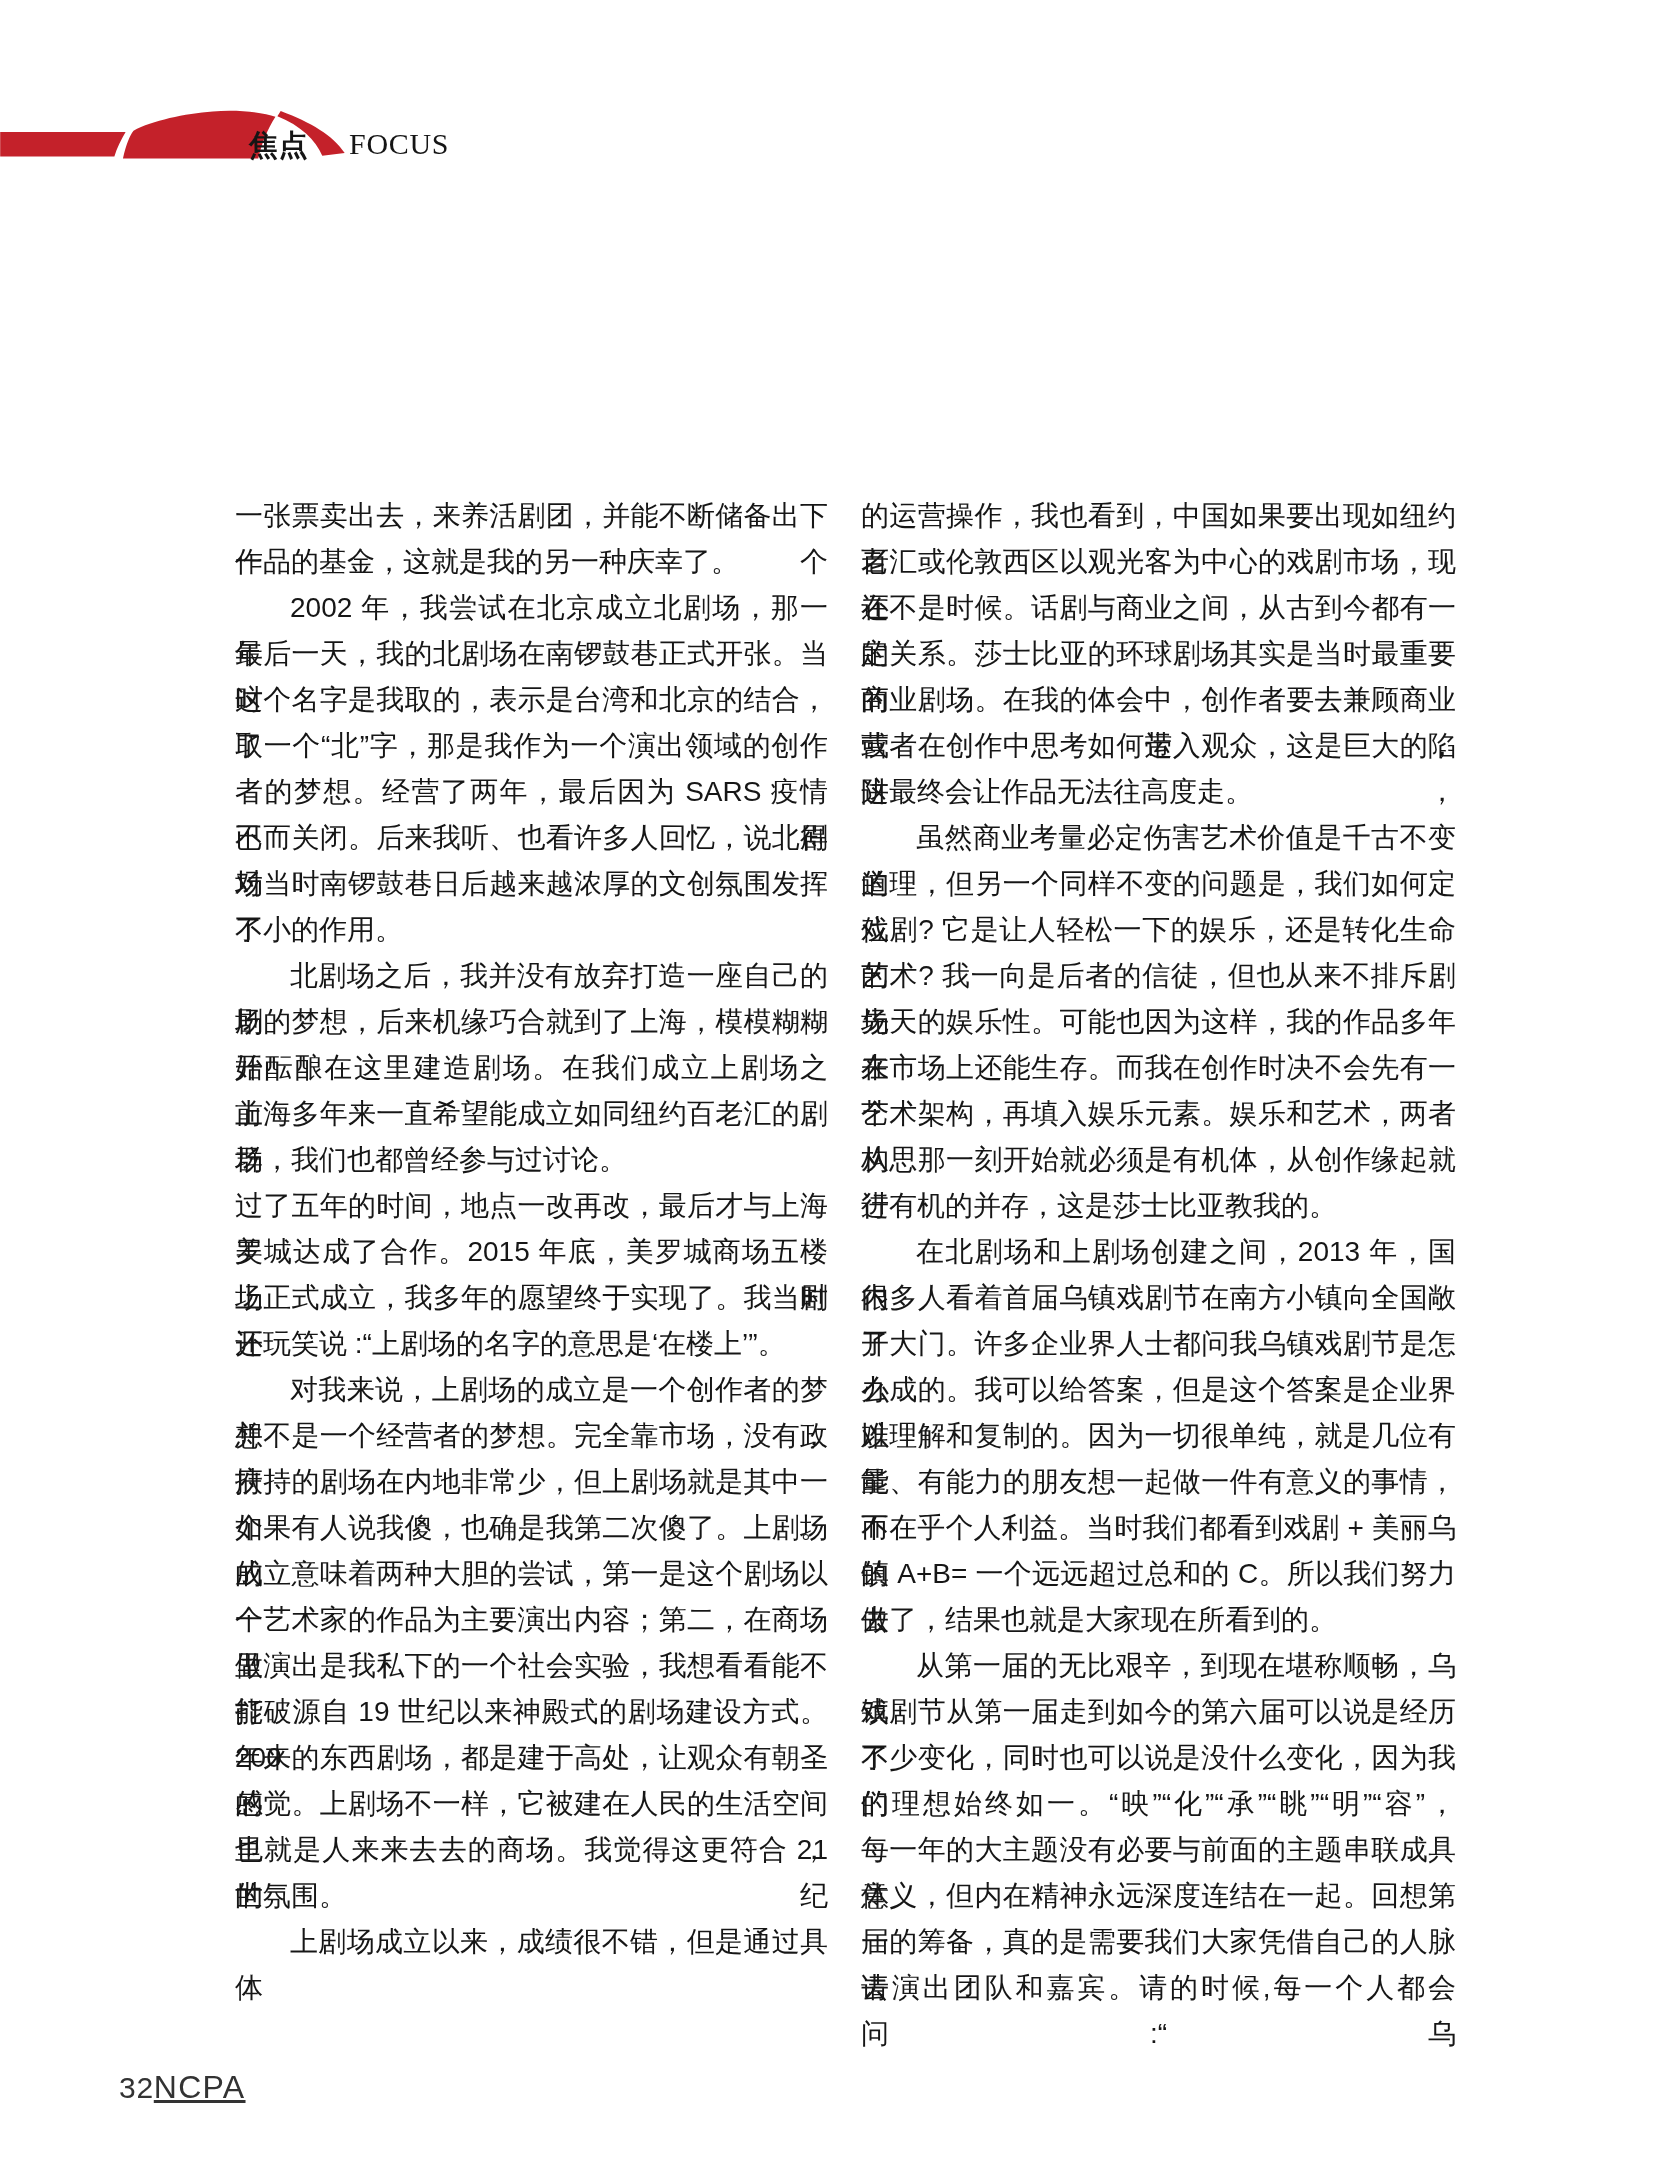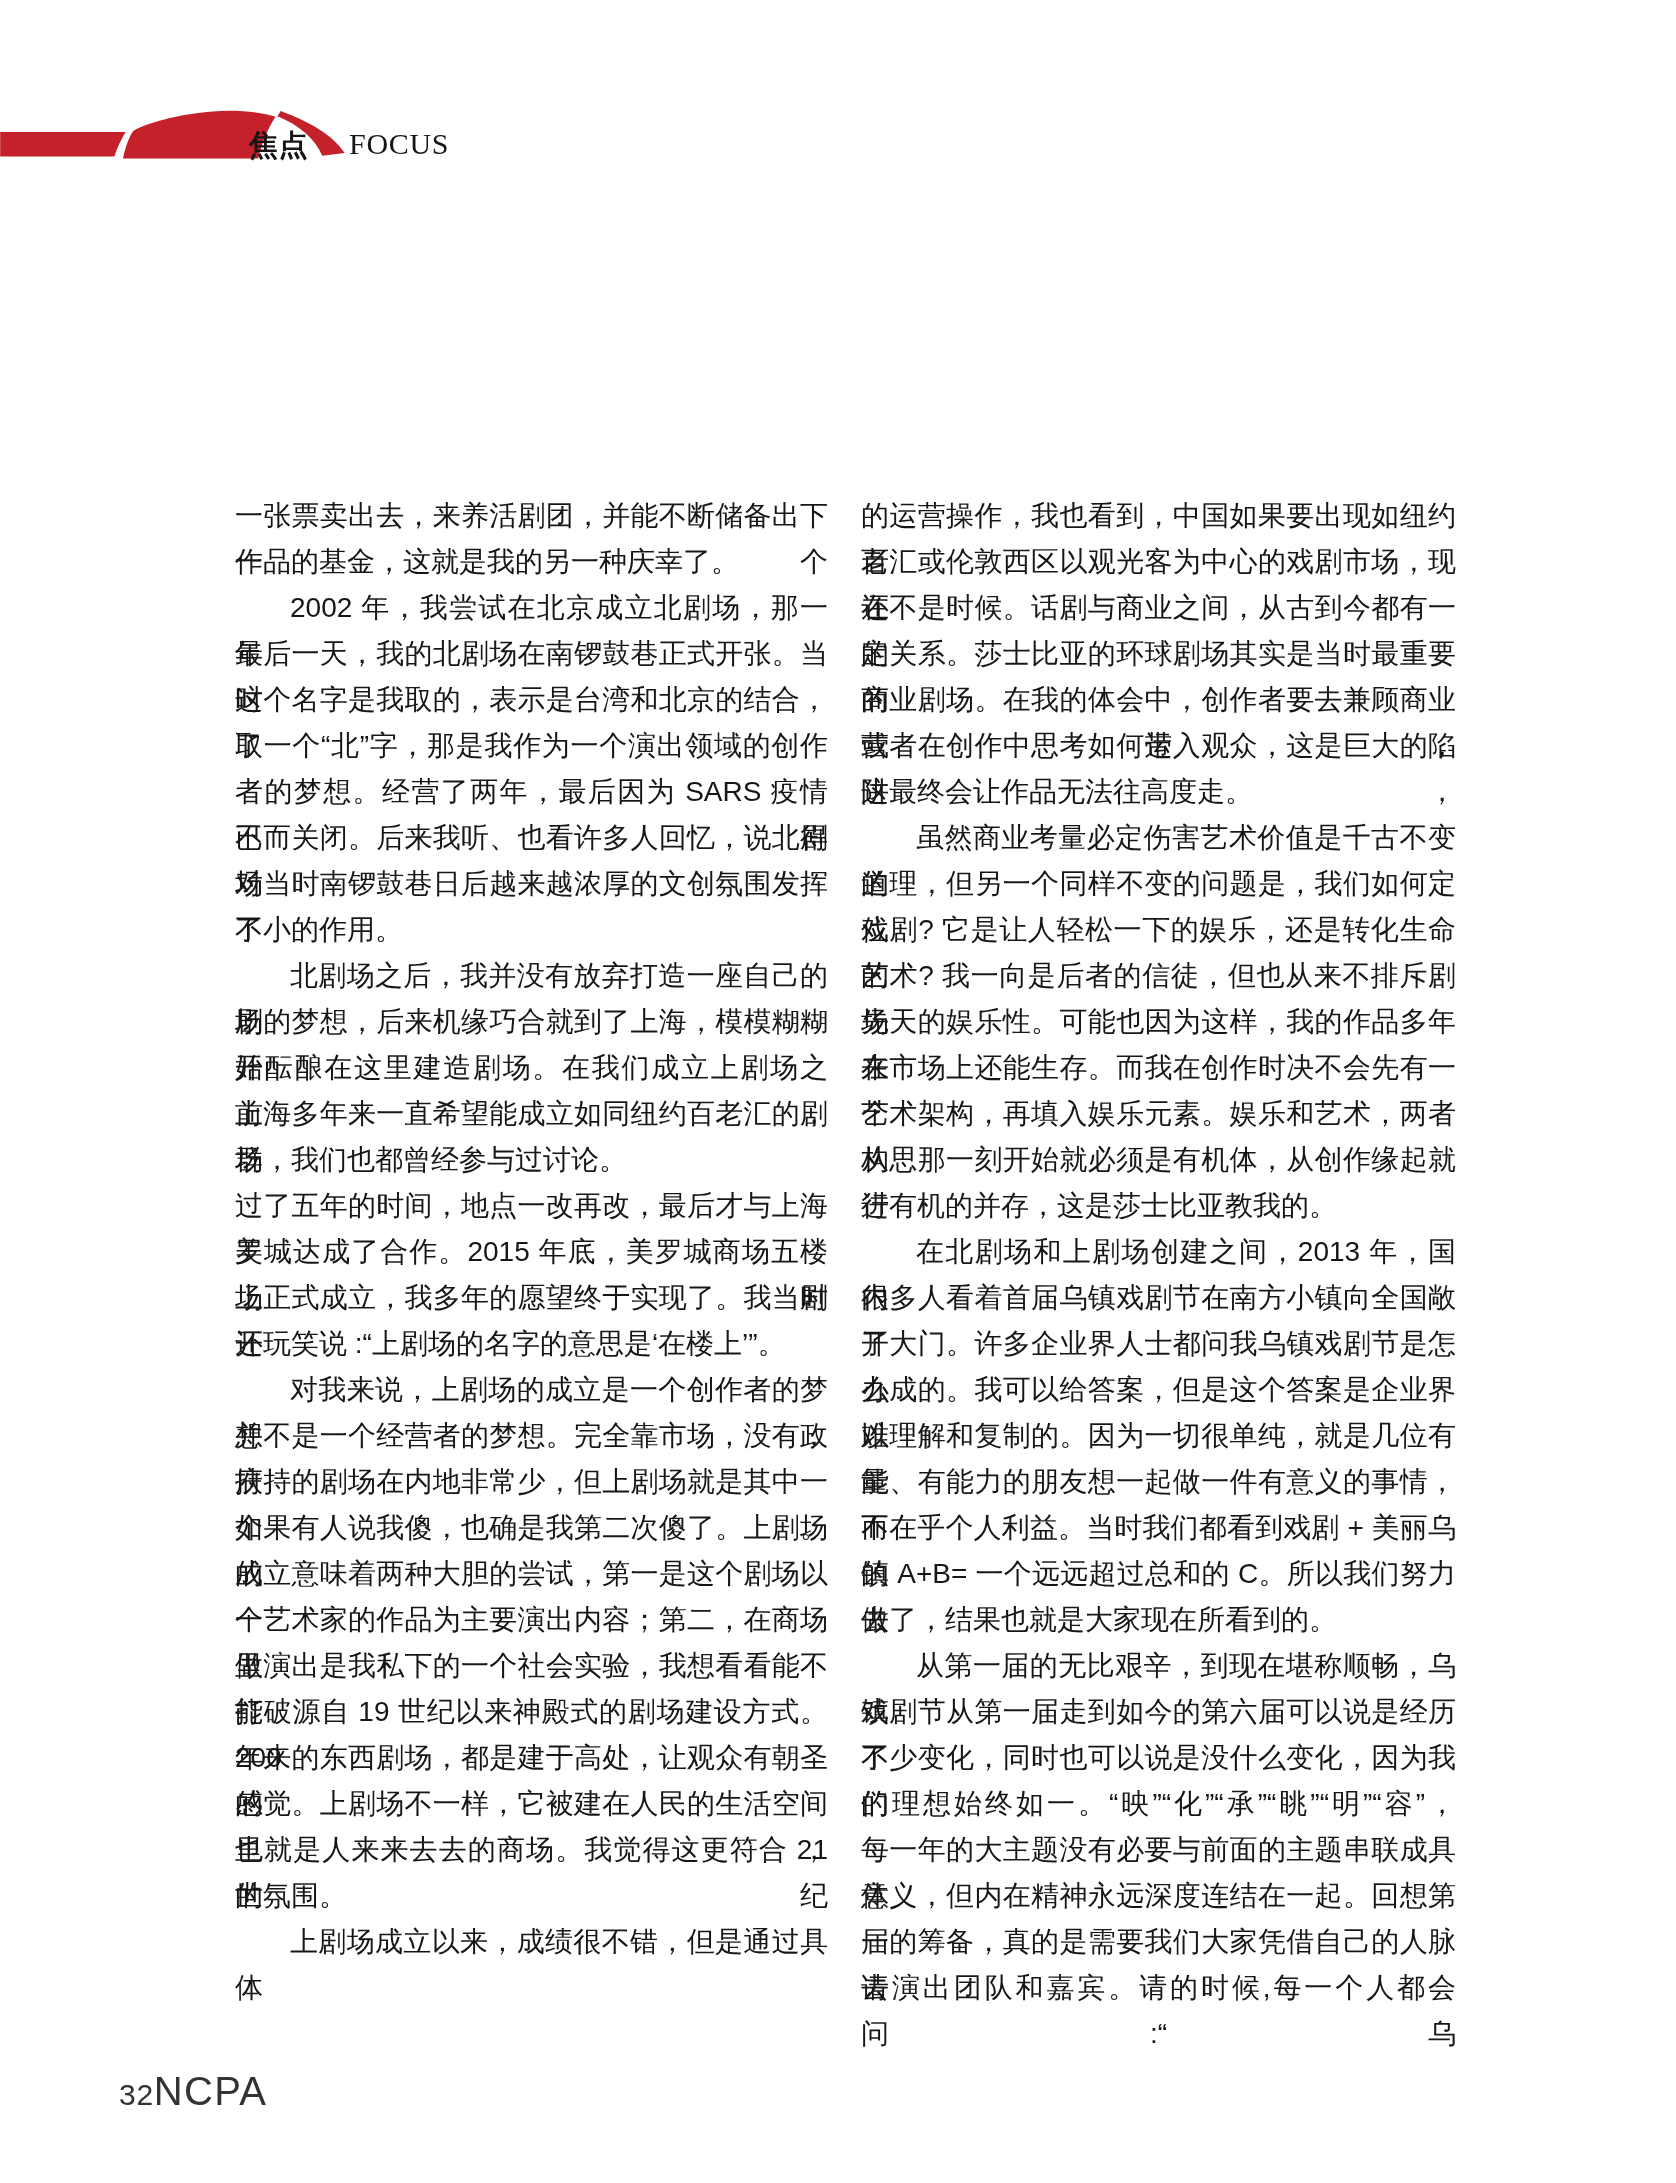--- a/index.html
+++ b/index.html
@@ -71,21 +71,21 @@
   .footer {
     position: absolute;
     left: 119px; top: 2069px;
     display: flex;
     align-items: baseline;
     gap: 0;
     color: #333333;
     font-family: "Liberation Sans", sans-serif;
   }
   .footer .page-number { font-size: 30px; letter-spacing: 0.7px; }
-  .footer .publication { font-size: 40px; letter-spacing: 1.3px; }
+  .footer .publication { font-size: 32px; letter-spacing: 1.3px; text-decoration: underline; }
 </style>
 </head>
 <body>
 
 <div class="page">
 
   <svg class="logo-svg" viewBox="0 0 760 300" aria-hidden="true">
     <path d="M 0,200 L 190,200 C 183,212 177,224 173,237 L 0,237 Z" fill="#c4212a"></path>
     <path d="M 186,240
              C 191,218 196,206 202,198

